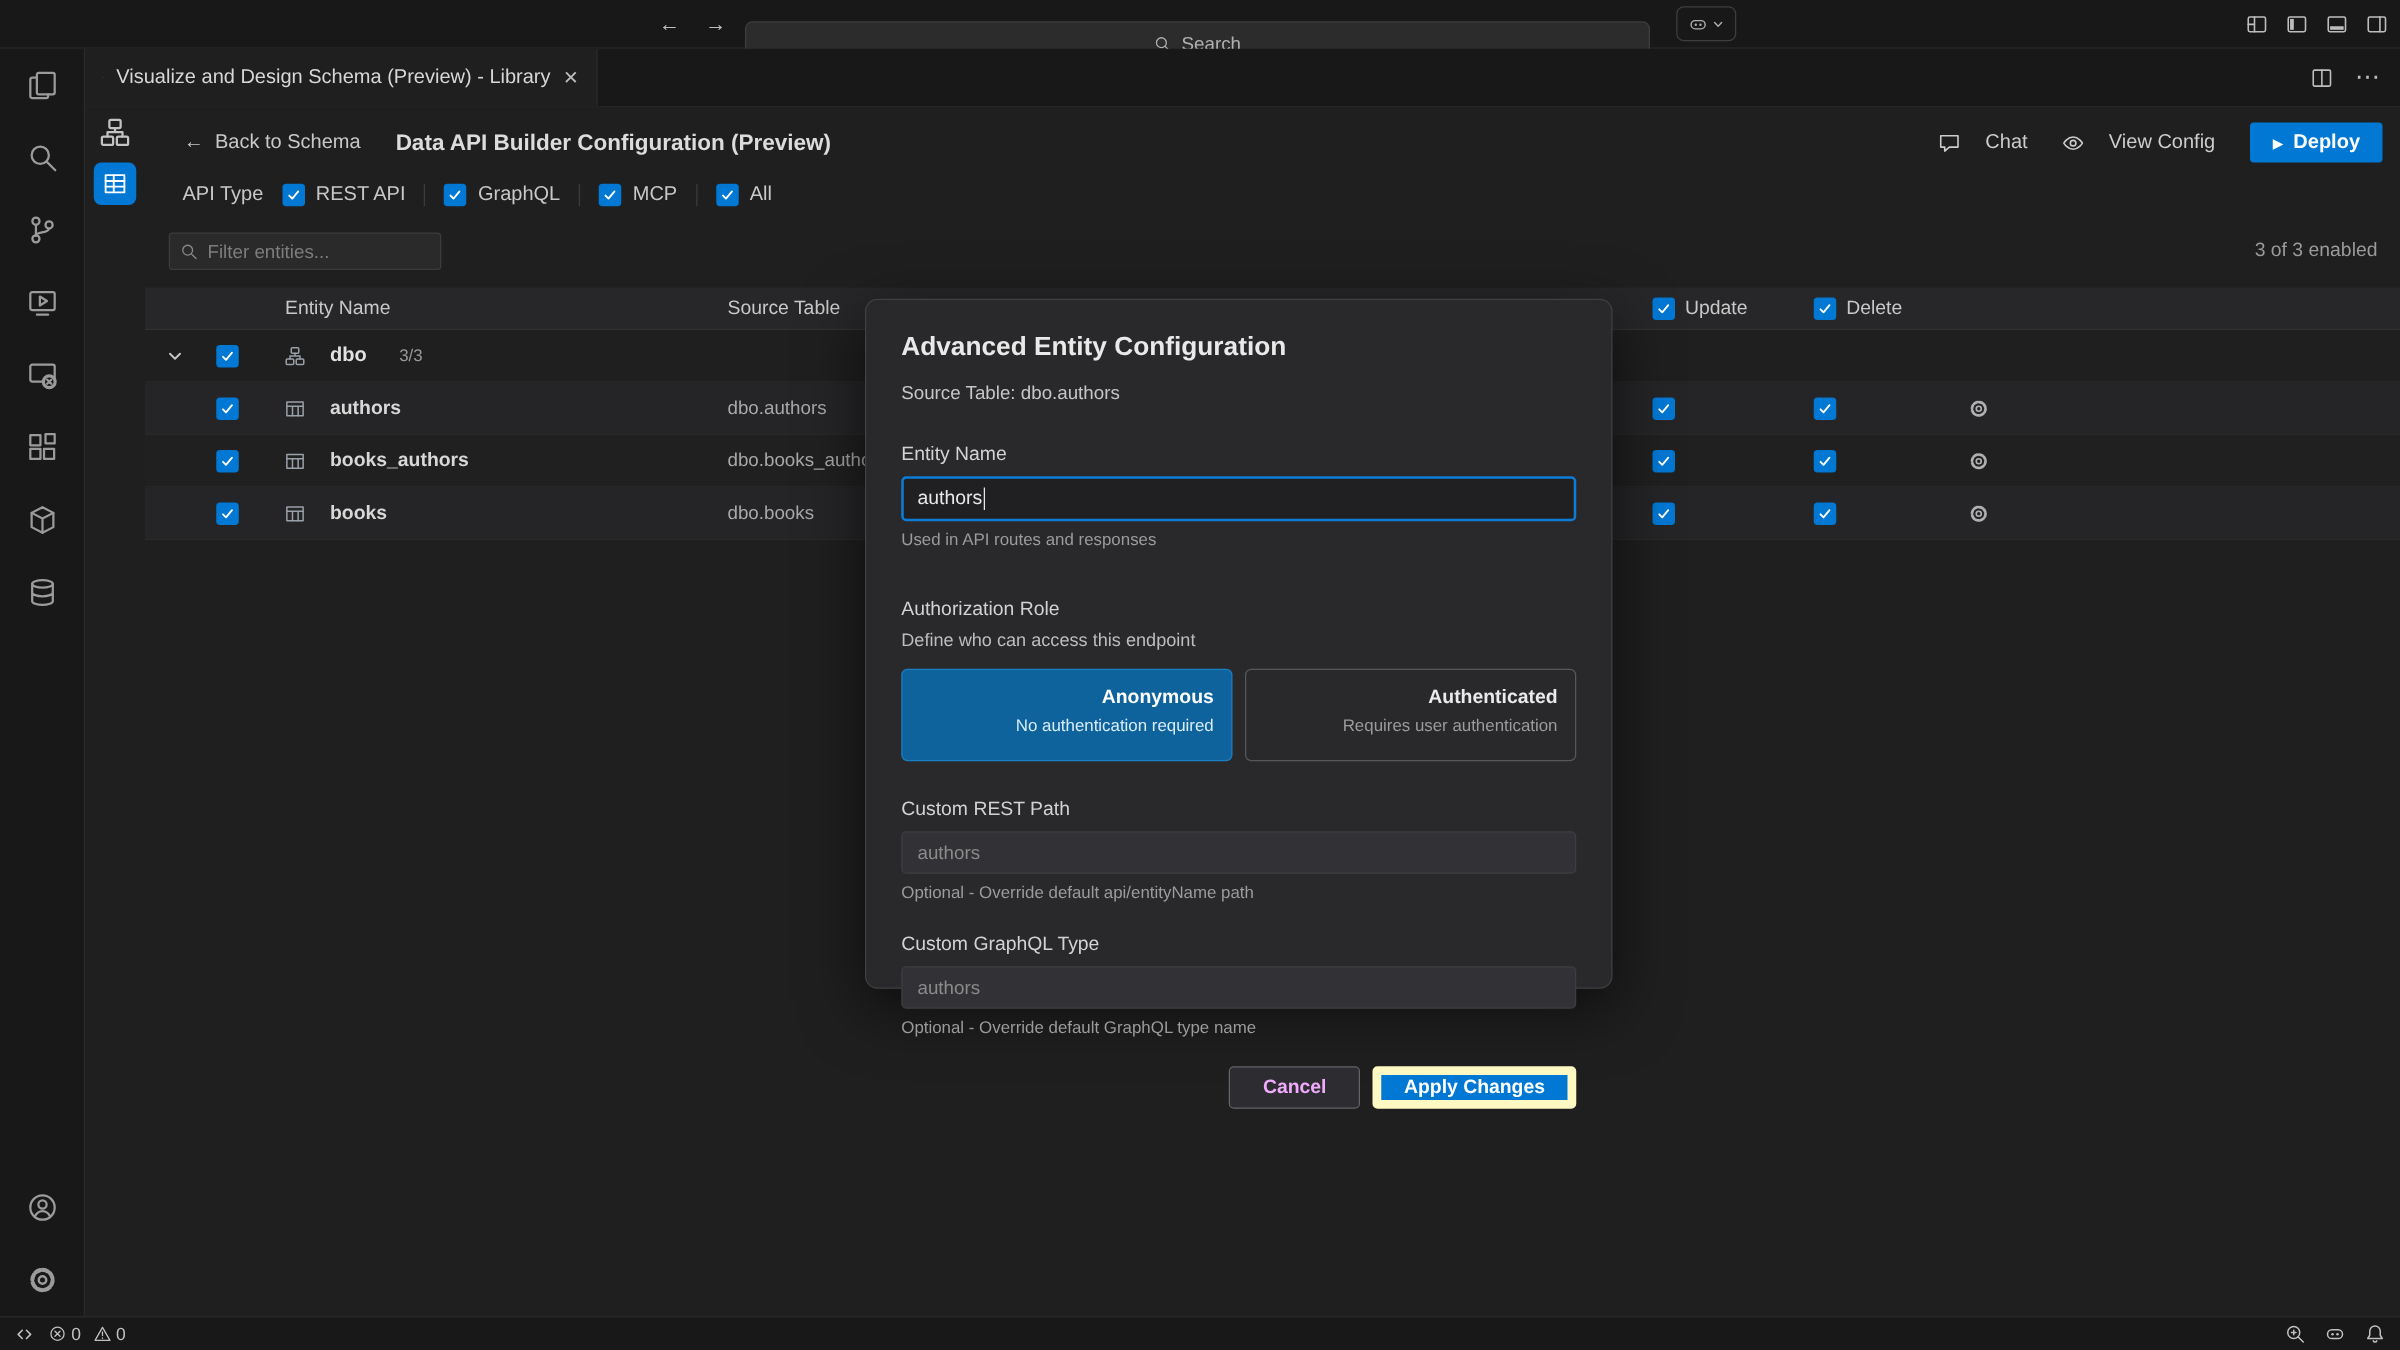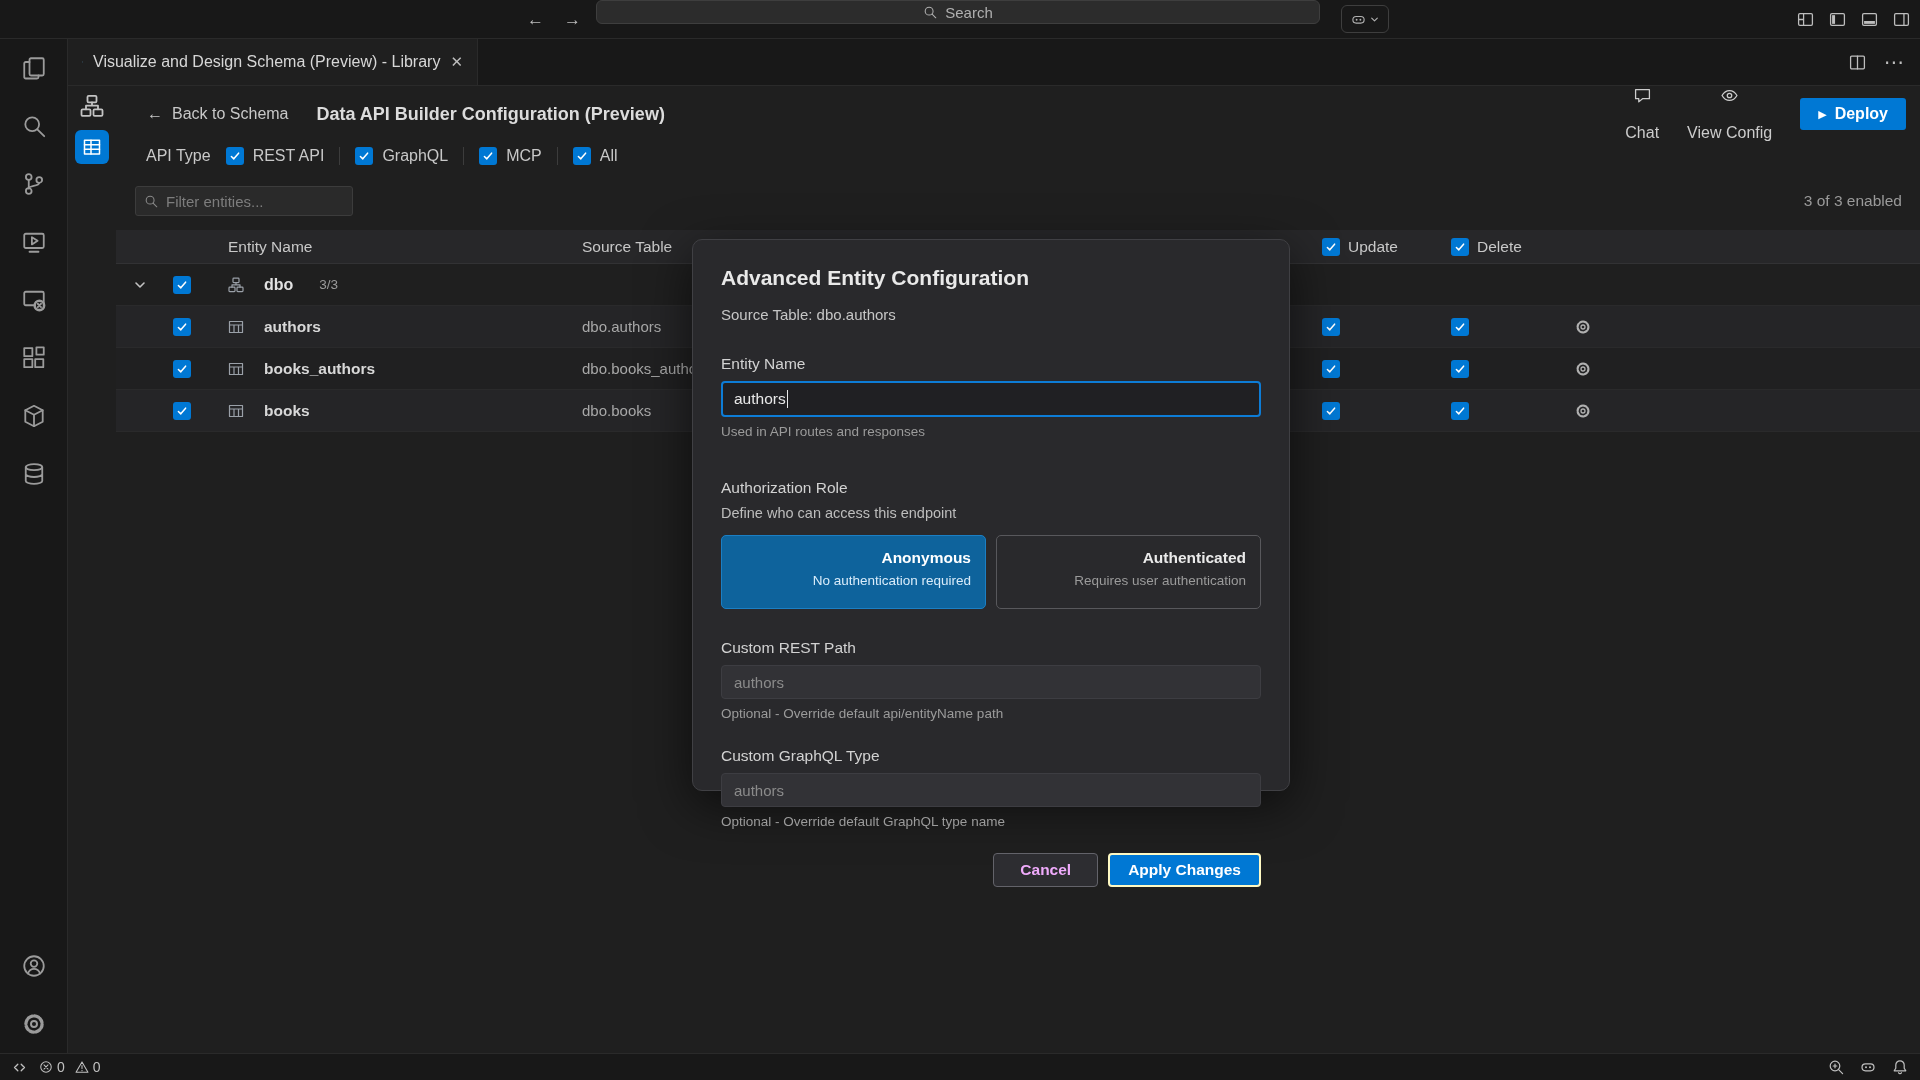--- a/index.html
+++ b/index.html
@@ -8,21 +8,21 @@
   .app { position:relative; width:1920px; height:1080px; background:#1f1f1f; }
 
   svg.i { fill:none; stroke:currentColor; stroke-width:1.2; stroke-linecap:round; stroke-linejoin:round; display:block; }.i14{width:14px;height:14px}.i15{width:15px;height:15px}
   .i16{width:16px;height:16px}.i17{width:17px;height:17px}
   .i20{width:20px;height:20px}.i24{width:24px;height:24px}
 
   
   .titlebar { position:absolute; top:0; left:0; right:0; height:39px; background:#181818; border-bottom:1px solid #2a2a2a; }
   .nav { position:absolute; left:527px; top:0; height:39px; display:flex; align-items:center; gap:20px; }
   .navbtn { font-size:17px; color:#bdbdbd; cursor:default; }
-  .cmd { position:absolute; left:596px; top:0; width:724px; height:24px; background:#2c2c2c; border:1px solid #3e3e3e; border-radius:6px; display:flex; align-items:center; justify-content:center; gap:8px; color:#b0b0b0; font-size:15px; }
+  .cmd { position:absolute; left:596px; top:17px; width:724px; height:36px; background:#2c2c2c; border:1px solid #3e3e3e; border-radius:6px; display:flex; align-items:center; justify-content:center; gap:8px; color:#b0b0b0; font-size:15px; }
   .copilot-badge { position:absolute; left:1341px; top:5px; width:48px; height:28px; border:1px solid #3e3e3e; border-radius:6px; display:flex; align-items:center; justify-content:center; gap:4px; color:#b0b0b0; }
   .tb-right { position:absolute; right:10px; top:0; height:39px; display:flex; align-items:center; gap:15px; color:#bdbdbd; }
 
   
   .activitybar { position:absolute; left:0; top:39px; width:68px; bottom:27px; background:#181818; border-right:1px solid #2a2a2a; display:flex; flex-direction:column; align-items:center; }
   .ab-item { width:68px; height:58px; display:flex; align-items:center; justify-content:center; color:#9b9b9b; }
   .ab-spacer { flex:1; }
 
   
   .tabbar { position:absolute; left:68px; top:39px; right:0; height:47px; background:#181818; border-bottom:1px solid #2a2a2a; display:flex; align-items:stretch; }
@@ -37,21 +37,21 @@
   .viewstrip { position:absolute; left:68px; top:86px; width:48px; bottom:27px; background:#1f1f1f; display:flex; flex-direction:column; align-items:center; padding-top:8px; gap:12px; }
   .vs-item { color:#c3c3c3; }
   .vs-active { width:34px; height:34px; background:#0078d4; border-radius:6px; display:flex; align-items:center; justify-content:center; color:#ffffff; }
 
   
   .content { position:absolute; left:116px; top:86px; right:0; bottom:27px; background:#1f1f1f; }
   .page-header { position:absolute; top:8px; left:0; right:0; height:40px; display:flex; align-items:center; padding:0 14px 0 31px; }
   .back-link { display:flex; align-items:center; gap:9px; color:#c8c8c8; font-size:16px; }
   .page-title { margin-left:28px; font-size:18px; font-weight:bold; color:#dcdcdc; white-space:nowrap; }
   .header-actions { margin-left:auto; display:flex; align-items:center; gap:28px; }
-  .hbtn { display:flex; align-items:center; gap:20px; color:#cccccc; font-size:16px; background:none; border:none; font-family:inherit;flex-direction:column; }
+  .hbtn { display:flex; align-items:center; gap:20px; color:#cccccc; font-size:16px; background:none; border:none; font-family:inherit; }
   .deploy { display:flex; align-items:center; gap:8px; height:32px; padding:0 18px; background:#0078d4; border:none; border-radius:3px; color:#ffffff; font-size:16px; font-weight:600; font-family:inherit; }
   .play-glyph { font-size:11px; }
 
   .filter-row { position:absolute; top:54px; left:30px; height:32px; display:flex; align-items:center; gap:15px; font-size:16px; color:#c8c8c8; }
   .fopt { display:flex; align-items:center; gap:9px; }
   .vdiv { width:1px; height:18px; background:#3c3c3c; }
 
   .cb { width:18px; height:18px; border-radius:3px; background:#0078d4; display:flex; align-items:center; justify-content:center; flex:none; }
   .cb svg { width:12px; height:12px; display:block; }
 
@@ -94,21 +94,21 @@
   .card { flex:1; height:74px; border-radius:5px; padding:13px 14px; border:1px solid #58585c; background:transparent;text-align:right; }
   .card-title { font-size:15.5px; font-weight:bold; color:#eaeaea; margin-bottom:6px; }
   .card-desc { font-size:13.5px; color:#9b9b9b; }
   .card.selected { background:#0e639c; border-color:#1b7fc4; }
   .card.selected .card-title { color:#ffffff; }
   .card.selected .card-desc { color:#d9ecfa; }
   .minput { width:100%; height:34px; background:#323236; border:1px solid #3d3d42; border-radius:4px; padding:0 12px; font-size:15px; color:#e0e0e0; margin-bottom:7px; font-family:inherit; outline:none; }
   .minput::placeholder { color:#8b8b8b; }
   .btn-row { display:flex; justify-content:flex-end; gap:10px; margin-top:24px; }
   .btn-cancel { height:34px; padding:0 26px; background:#2d2d31; border:1px solid #63636a; border-radius:4px; color:#f0abfc; font-size:15.5px; font-weight:600; font-family:inherit; }
-  .btn-apply { height:34px; padding:0 18px; background:#0078d4; border:2px solid #fef9c3; border-radius:4px; color:#ffffff; font-size:15.5px; font-weight:bold; font-family:inherit; }
+  .btn-apply { height:34px; padding:0 18px; background:#0078d4; border:7px solid #fef9c3; border-radius:4px; color:#ffffff; font-size:15.5px; font-weight:bold; font-family:inherit; }
 
   
   .statusbar { position:absolute; left:0; right:0; bottom:0; height:27px; background:#181818; border-top:1px solid #2a2a2a; display:flex; align-items:center; padding:0 12px; font-size:14px; color:#c0c0c0; }
   .sb-item { display:flex; align-items:center; gap:5px; margin-right:4px; }
   .sb-group { display:flex; align-items:center; gap:4px; margin-left:8px; }
   .sb-right { margin-left:auto; display:flex; align-items:center; gap:16px; }
 </style>
 </head>
 <body>
 

